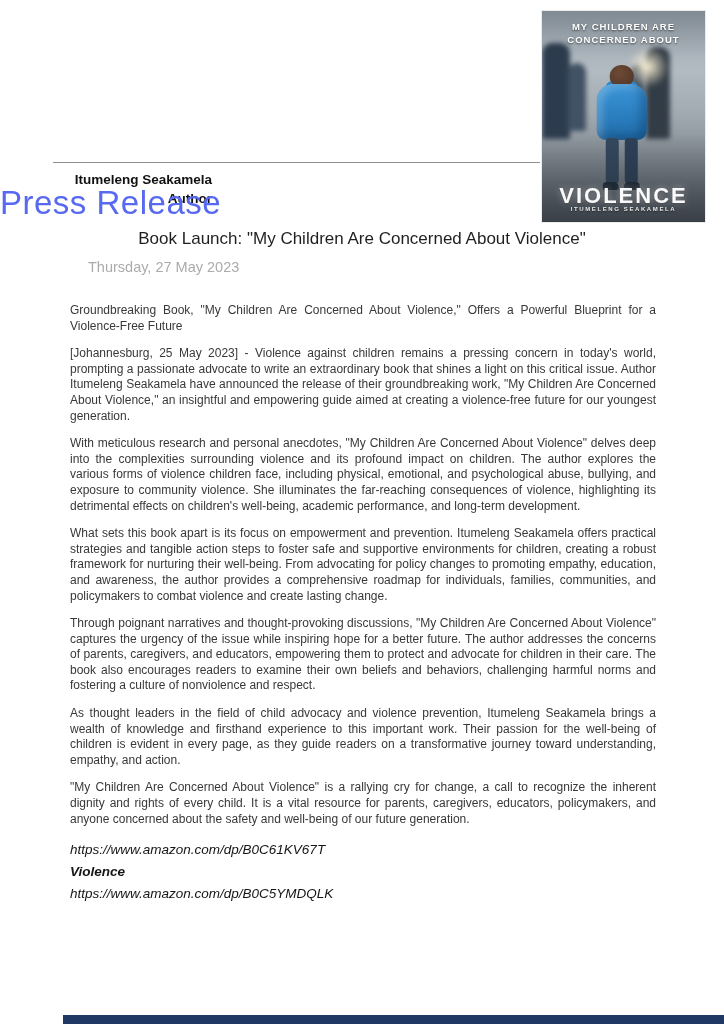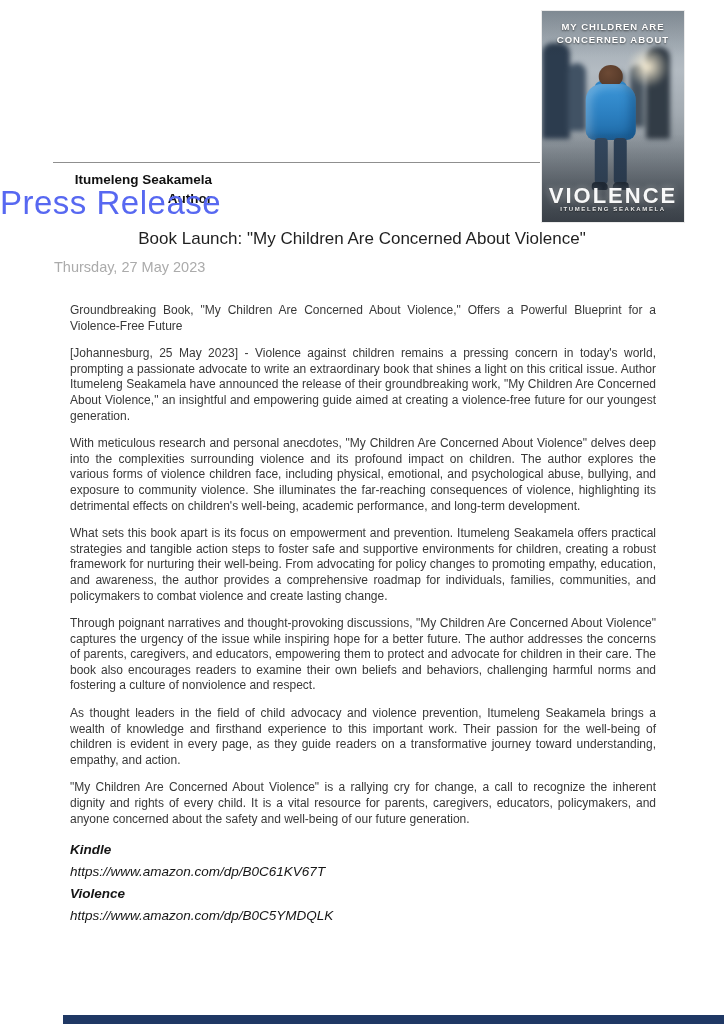--- a/index.html
+++ b/index.html
@@ -22,36 +22,36 @@
   .author-block { position:absolute; left:40px; top:170px; width:172px; text-align:right; }
   .author-name, .author-role { font-size:13.5px; font-weight:bold; color:#111; line-height:19px; }
 
   
   .press-release { position:absolute; left:0; right:0; top:184px; text-align:left;
     font-size:33px; color:#5768f1; letter-spacing:.5px; }
 
   
   .doc-title { position:absolute; left:0; right:0; top:229px; text-align:center;
     font-size:17px; color:#1f1f1f; }
-  .doc-date { position:absolute; left:54px; top:259px; font-size:14.5px; color:#ababab; }
+  .doc-date { position:absolute; left:88px; top:259px; font-size:14.5px; color:#ababab; }
 
   
   .body-text { position:absolute; left:70px; top:303px; width:586px; }
   .body-text p { font-size:12px; line-height:15.6px; color:#383838; text-align:justify; margin-bottom:12px; }
 
   .links-block { margin-top:4px; }
   .link-label { font-size:13.5px; font-weight:bold; font-style:italic; color:#151515; line-height:22px; }
   .link-url { display:block; font-size:13.5px; font-weight:normal; font-style:italic; color:#151515;
     line-height:22px; text-decoration:none; }
 
   
   .footer-bar { position:absolute; left:63px; right:0; bottom:0; height:9px; background:#1f3864; }
 
   
-  .book-cover { position:absolute; left:542px; top:11px; width:142px; height:211px; overflow:hidden;
+  .book-cover { position:absolute; left:542px; top:11px; width:163px; height:211px; overflow:hidden;
     background:linear-gradient(180deg,#97a2ab 0%,#b3bbc2 28%,#a3abb2 48%,#848c93 70%,#555c63 100%);
     box-shadow:0 0 0 1px rgba(0,0,0,.08); }
   .cover-blur { position:absolute; inset:0; filter:blur(2.5px); }
   .silhouette { position:absolute; border-radius:10px 10px 2px 2px; }
   .sil-1 { left:0;   top:32px; width:28px; height:96px; background:#2c3c4e; }
   .sil-2 { left:26px; top:52px; width:18px; height:68px; background:#415264; }
   .sil-3 { left:104px; top:36px; width:24px; height:92px; background:#323c46; }
   .sil-4 { left:88px; top:54px; width:14px; height:62px; background:#46525e; }
   .sil-5 { left:72px; top:60px; width:10px; height:42px; background:#5a656f; }
   .sun-glow { position:absolute; left:84px; top:36px; width:44px; height:40px; border-radius:50%;
@@ -127,21 +127,20 @@
   <div class="body-text">
     <p>Groundbreaking Book, "My Children Are Concerned About Violence," Offers a Powerful Blueprint for a Violence-Free Future</p>
     <p>[Johannesburg, 25 May 2023] - Violence against children remains a pressing concern in today's world, prompting a passionate advocate to write an extraordinary book that shines a light on this critical issue. Author Itumeleng Seakamela have announced the release of their groundbreaking work, "My Children Are Concerned About Violence," an insightful and empowering guide aimed at creating a violence-free future for our youngest generation.</p>
     <p>With meticulous research and personal anecdotes, "My Children Are Concerned About Violence" delves deep into the complexities surrounding violence and its profound impact on children. The author explores the various forms of violence children face, including physical, emotional, and psychological abuse, bullying, and exposure to community violence. She illuminates the far-reaching consequences of violence, highlighting its detrimental effects on children's well-being, academic performance, and long-term development.</p>
     <p>What sets this book apart is its focus on empowerment and prevention. Itumeleng Seakamela offers practical strategies and tangible action steps to foster safe and supportive environments for children, creating a robust framework for nurturing their well-being. From advocating for policy changes to promoting empathy, education, and awareness, the author provides a comprehensive roadmap for individuals, families, communities, and policymakers to combat violence and create lasting change.</p>
     <p>Through poignant narratives and thought-provoking discussions, "My Children Are Concerned About Violence" captures the urgency of the issue while inspiring hope for a better future. The author addresses the concerns of parents, caregivers, and educators, empowering them to protect and advocate for children in their care. The book also encourages readers to examine their own beliefs and behaviors, challenging harmful norms and fostering a culture of nonviolence and respect.</p>
     <p>As thought leaders in the field of child advocacy and violence prevention, Itumeleng Seakamela brings a wealth of knowledge and firsthand experience to this important work. Their passion for the well-being of children is evident in every page, as they guide readers on a transformative journey toward understanding, empathy, and action.</p>
     <p>"My Children Are Concerned About Violence" is a rallying cry for change, a call to recognize the inherent dignity and rights of every child. It is a vital resource for parents, caregivers, educators, policymakers, and anyone concerned about the safety and well-being of our future generation.</p>
 
     <div class="links-block">
-      <div class="link-label">Kindle</div>
       <a class="link-url" href="#">https://www.amazon.com/dp/B0C61KV67T</a>
       <div class="link-label">Violence</div>
       <a class="link-url" href="#">https://www.amazon.com/dp/B0C5YMDQLK</a>
     </div>
   </div>
 
   <div class="footer-bar"></div>
 
 </div>
 

